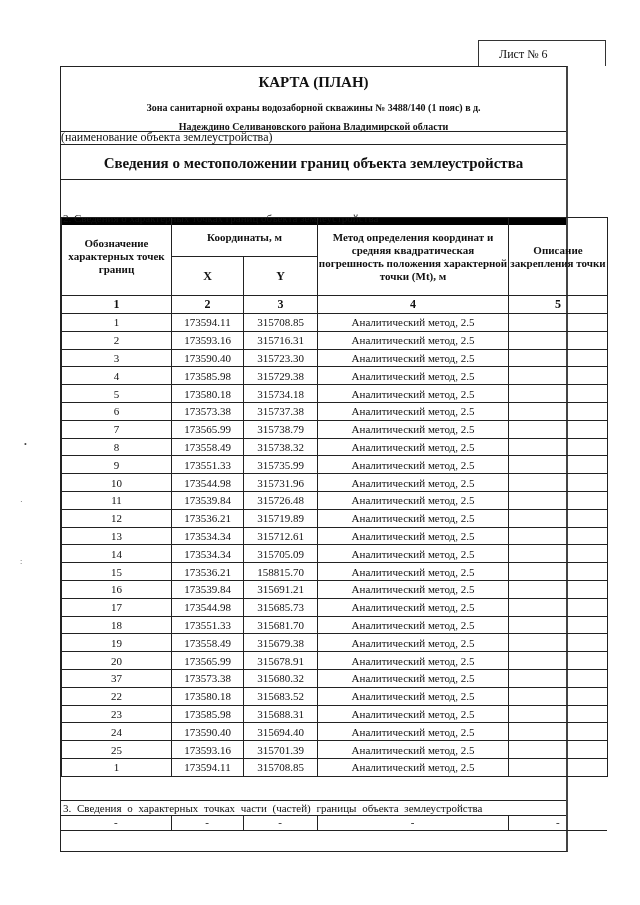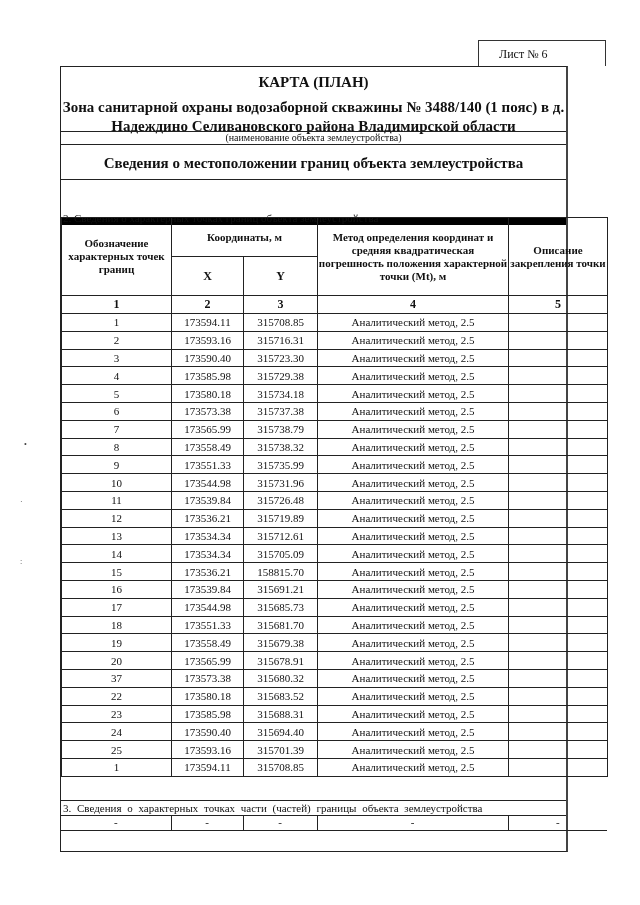--- a/index.html
+++ b/index.html
@@ -6,23 +6,23 @@
   body { width:640px; height:905px; position:relative; overflow:hidden;
          font-family:"Liberation Serif", serif; color:#111; }
   .sheet-box { position:absolute; left:478px; top:40px; width:128px; height:26px;
                border:1px solid #333; border-bottom:none; box-sizing:border-box;
                font-size:12px; padding:6px 4px 0 20px; }
   .frame { position:absolute; left:60px; top:66px; width:508px; height:786px;
            border:1.5px solid #222; border-right:2px solid #444; box-sizing:border-box; }
   .title1 { position:absolute; left:0; right:0; top:7px; text-align:center;
             font-weight:bold; font-size:15px; }
   .title2 { position:absolute; left:0; right:0; top:31px; text-align:center;
-            font-weight:bold; font-size:15px; line-height:19px; }
-  .caption { position:absolute; left:0; right:0; top:64px; height:12px; text-align:center;
-             font-size:10px; border-top:1px solid #222; border-bottom:1px solid #222; line-height:11px; }
+            font-weight:bold; font-size:10px; line-height:19px; }
+  .caption { position:absolute; left:0; right:0; top:64px; height:12px; 
+             font-size:12px; border-top:1px solid #222; border-bottom:1px solid #222; line-height:11px; }
   .section-title { position:absolute; left:0; right:0; top:80px; height:32px;
                    border-bottom:1px solid #222; text-align:center; font-weight:bold;
                    font-size:15px; line-height:32px; }
   .line-item { position:absolute; left:0; right:0; font-size:11px; padding-left:2px;
                box-sizing:border-box; }
   .li1 { top:122px; height:14px; line-height:14px; border-top:1px solid #222; border-bottom:1px solid #222; }
   .li2 { top:136px; height:14px; line-height:14px; border-bottom:7px solid #000000;margin-top:8px; }
   table { position:absolute; left:0; top:150px; width:546px; border-collapse:collapse;
           font-size:11px; table-layout:fixed; }
   th, td { border:1px solid #222; text-align:center; padding:0; }

